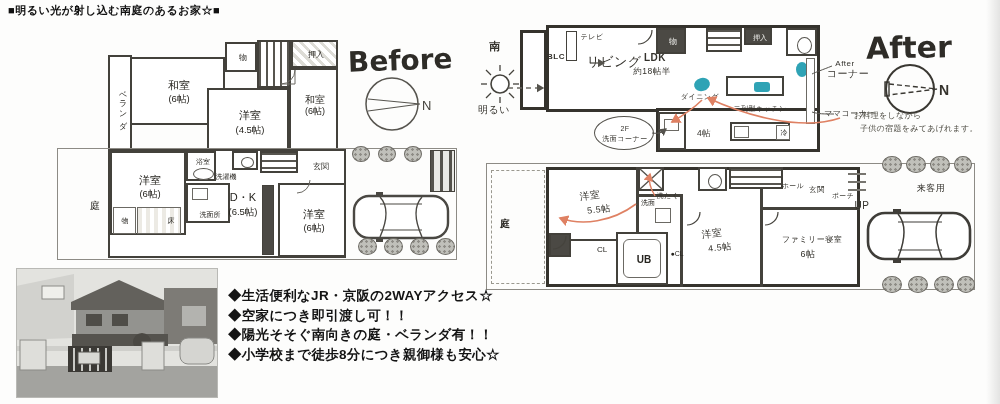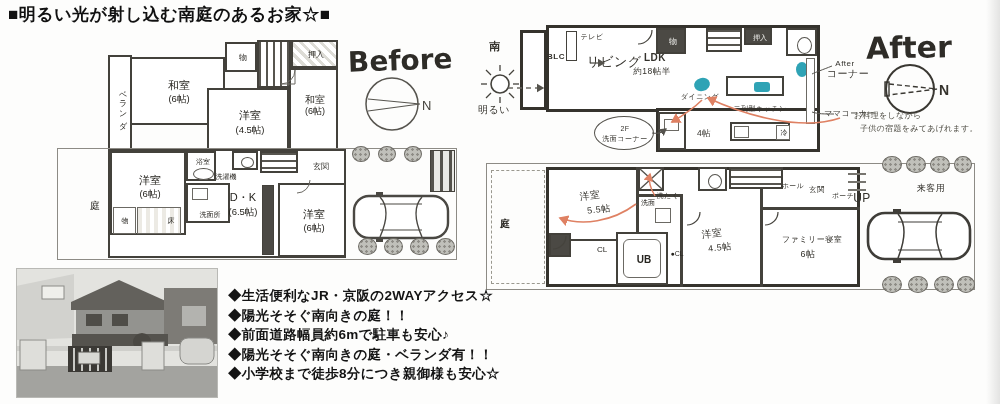--- a/index.html
+++ b/index.html
@@ -1,20 +1,20 @@
 <!DOCTYPE html>
 <html><head>
 <meta charset="utf-8">
 <style>
   html,body{margin:0;padding:0;background:#fff;}
   .page{position:relative;width:1000px;height:404px;background:#fdfdfc;overflow:hidden;
         font-family:"Liberation Sans",sans-serif;color:#222;}
   .edge{position:absolute;right:0;top:0;width:14px;height:404px;
         background:linear-gradient(to right,rgba(0,0,0,0),rgba(0,0,0,.10));}
-  .hdr{position:absolute;left:8px;font-weight:bold;font-size:17px;color:#111;letter-spacing:.5px;white-space:nowrap;}
+  .hdr{position:absolute;left:8px;font-weight:bold;font-size:11px;color:#111;letter-spacing:.5px;white-space:nowrap;}
   .lbl{position:absolute;transform:translate(-50%,-50%);white-space:nowrap;color:#26241f;line-height:1.05;text-align:center;}
   .rot{transform:translate(-50%,-50%) rotate(-7deg);}
   .hand{color:#34322c;letter-spacing:.5px;}
   .rm{position:absolute;box-sizing:border-box;border:2px solid #43413b;background:#fff;}
   .thin{border-width:1.3px;border-color:#6b6963;}
   .thick{border-width:3.5px;border-color:#35332d;}
   .dark{background:#4b4944;}
   .wlbl{color:#f2f2ef;}
   .hatchH{background:repeating-linear-gradient(to right,#57554f 0 2px,#fff 2px 7px);}
   .hatchV{background:repeating-linear-gradient(to bottom,#57554f 0 2px,#fff 2px 7px);}
@@ -231,21 +231,21 @@
       <span class="lbl" style="left:26px;top:26px;font-size:10px;font-weight:bold;">UB</span>
     </div>
     <span class="lbl" style="left:677px;top:254px;font-size:7px;">●CL</span>
     <span class="lbl hand rot" style="left:712px;top:234px;font-size:10px;">洋室</span>
     <span class="lbl hand rot" style="left:720px;top:248px;font-size:9px;">4.5帖</span>
     <span class="lbl hand" style="left:812px;top:240px;font-size:8px;">ファミリー寝室</span>
     <span class="lbl hand" style="left:808px;top:255px;font-size:9px;">6帖</span>
     <span class="lbl hand" style="left:793px;top:186px;font-size:6.8px;">ホール</span>
     <span class="lbl hand" style="left:817px;top:190px;font-size:7.5px;">玄関</span>
     <span class="lbl hand" style="left:843px;top:196px;font-size:6.8px;">ポーチ</span>
-    <span class="lbl hand" style="left:862px;top:198px;font-size:12px;">UP</span>
+    <span class="lbl hand" style="left:862px;top:206px;font-size:10px;">UP</span>
 
     <div class="pline" style="left:848px;top:173px;width:18px;height:1.5px;background:#77756f;"></div>
     <div class="pline" style="left:848px;top:181px;width:18px;height:1.5px;background:#77756f;"></div>
     <div class="pline" style="left:848px;top:189px;width:18px;height:1.5px;background:#77756f;"></div>
 
     <span class="lbl hand" style="left:931px;top:189px;font-size:9px;">来客用</span>
     <div class="bush" style="left:882px;top:156px;width:18px;height:15px;"></div>
     <div class="bush" style="left:906px;top:156px;width:18px;height:15px;"></div>
     <div class="bush" style="left:930px;top:156px;width:18px;height:15px;"></div>
     <div class="bush" style="left:954px;top:156px;width:16px;height:15px;"></div>
@@ -320,18 +320,17 @@
         <line x1="82" y1="80" x2="82" y2="103"></line>
         <line x1="90" y1="80" x2="90" y2="103"></line>
       </g>
     <rect x="62" y="84" width="22" height="12" fill="#d8d8d4" stroke="#55534e"></rect>
     <rect x="164" y="70" width="34" height="26" rx="8" fill="#d5d5d1" stroke="#8b8b87"></rect>
     <rect x="0" y="0" width="202" height="130" fill="none" stroke="#b9b9b5" stroke-width="2"></rect>
   </svg>
 
   <div class="bullets">
     <div>◆生活便利なJR・京阪の2WAYアクセス☆</div>
-    <div>◆陽光そそぐ南向きの庭！！</div>
-    <div>◆前面道路幅員約6mで駐車も安心♪</div>
+    <div>◆空家につき即引渡し可！！</div>
     <div>◆陽光そそぐ南向きの庭・ベランダ有！！</div>
     <div>◆小学校まで徒歩8分につき親御様も安心☆</div>
   </div>
 </div>
 
 </body></html>

